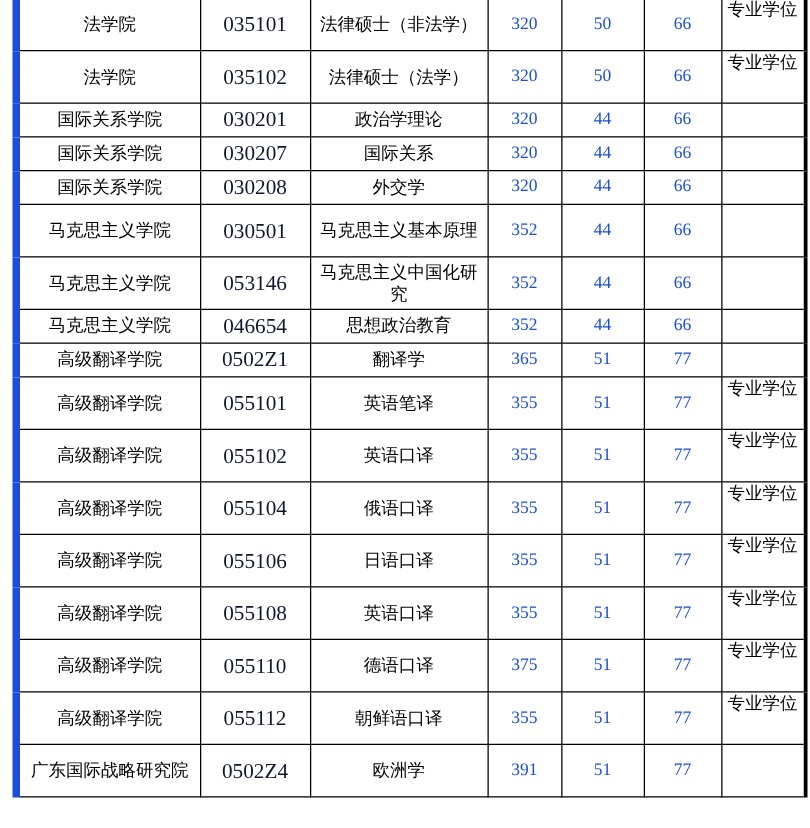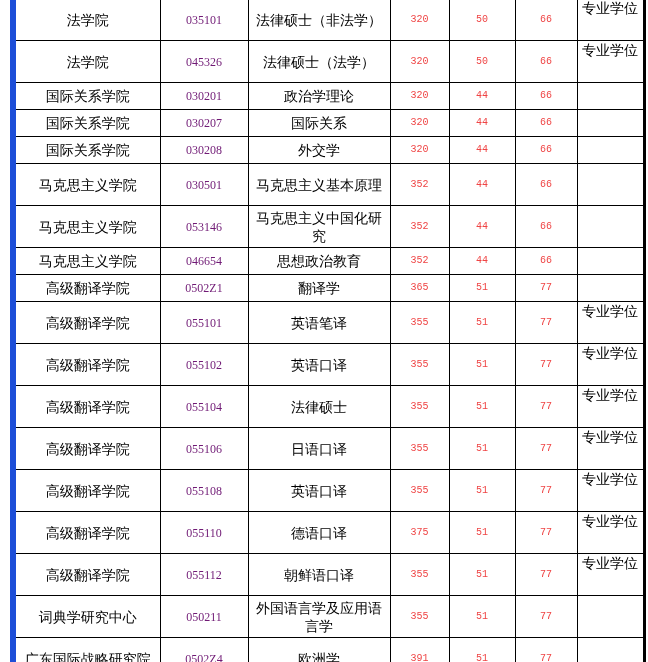--- a/index.html
+++ b/index.html
@@ -16,22 +16,22 @@
     color: #000;
   }
   td {
     border: 1px solid #000;
     text-align: center;
     vertical-align: middle;
     padding: 0 2px;
     line-height: 18px;
     overflow: hidden;
   }
-  td.num { font-family: Liberation Mono, monospace; font-size: 10px; color: #ef4444; }
-  td.code { font-family: "Liberation Serif", serif; font-size: 12px; color: #701a75; }
+  td.num { font-family: Liberation Serif, serif; font-size: 14px; color: #1d4ed8; }
+  td.code { font-family: "Liberation Serif", serif; font-size: 17px; color: #0f172a; }
   td.first { border-left: 6px solid #1d4ed8; }
   td.last { border-right: 3px solid #000; vertical-align: top; line-height: 18px; padding-top: 1px; font-family: Liberation Mono, monospace; }
   tr.h40 td { height: 40px; }
   tr.h25 td { height: 25px; }
   .cell-text { display: inline-block; }
 </style>
 </head>
 <body>
 
 <div class="table-wrap">
@@ -51,21 +51,21 @@
     <td class="code"><span class="cell-text">035101</span></td>
     <td><span class="cell-text">法律硕士（非法学）</span></td>
     <td class="num"><span class="cell-text">320</span></td>
     <td class="num"><span class="cell-text">50</span></td>
     <td class="num"><span class="cell-text">66</span></td>
     <td class="last"><span class="cell-text">专业学位</span></td>
   </tr>
 
   <tr class="h40">
     <td class="first"><span class="cell-text">法学院</span></td>
-    <td class="code"><span class="cell-text">045326</span></td>
+    <td class="code"><span class="cell-text">035102</span></td>
     <td><span class="cell-text">法律硕士（法学）</span></td>
     <td class="num"><span class="cell-text">320</span></td>
     <td class="num"><span class="cell-text">50</span></td>
     <td class="num"><span class="cell-text">66</span></td>
     <td class="last"><span class="cell-text">专业学位</span></td>
   </tr>
 
   <tr class="h25">
     <td class="first"><span class="cell-text">国际关系学院</span></td>
     <td class="code"><span class="cell-text">030201</span></td>
@@ -152,21 +152,21 @@
     <td><span class="cell-text">英语口译</span></td>
     <td class="num"><span class="cell-text">355</span></td>
     <td class="num"><span class="cell-text">51</span></td>
     <td class="num"><span class="cell-text">77</span></td>
     <td class="last"><span class="cell-text">专业学位</span></td>
   </tr>
 
   <tr class="h40">
     <td class="first"><span class="cell-text">高级翻译学院</span></td>
     <td class="code"><span class="cell-text">055104</span></td>
-    <td><span class="cell-text">法律硕士</span></td>
+    <td><span class="cell-text">俄语口译</span></td>
     <td class="num"><span class="cell-text">355</span></td>
     <td class="num"><span class="cell-text">51</span></td>
     <td class="num"><span class="cell-text">77</span></td>
     <td class="last"><span class="cell-text">专业学位</span></td>
   </tr>
 
   <tr class="h40">
     <td class="first"><span class="cell-text">高级翻译学院</span></td>
     <td class="code"><span class="cell-text">055106</span></td>
     <td><span class="cell-text">日语口译</span></td>
@@ -199,29 +199,20 @@
   <tr class="h40">
     <td class="first"><span class="cell-text">高级翻译学院</span></td>
     <td class="code"><span class="cell-text">055112</span></td>
     <td><span class="cell-text">朝鲜语口译</span></td>
     <td class="num"><span class="cell-text">355</span></td>
     <td class="num"><span class="cell-text">51</span></td>
     <td class="num"><span class="cell-text">77</span></td>
     <td class="last"><span class="cell-text">专业学位</span></td>
   </tr>
 
-  <tr class="h40">
-    <td class="first"><span class="cell-text">词典学研究中心</span></td>
-    <td class="code"><span class="cell-text">050211</span></td>
-    <td><span class="cell-text">外国语言学及应用语言学</span></td>
-    <td class="num"><span class="cell-text">355</span></td>
-    <td class="num"><span class="cell-text">51</span></td>
-    <td class="num"><span class="cell-text">77</span></td>
-    <td class="last"><span class="cell-text"></span></td>
-  </tr>
 
   <tr class="h40">
     <td class="first"><span class="cell-text">广东国际战略研究院</span></td>
     <td class="code"><span class="cell-text">0502Z4</span></td>
     <td><span class="cell-text">欧洲学</span></td>
     <td class="num"><span class="cell-text">391</span></td>
     <td class="num"><span class="cell-text">51</span></td>
     <td class="num"><span class="cell-text">77</span></td>
     <td class="last"><span class="cell-text"></span></td>
   </tr>

